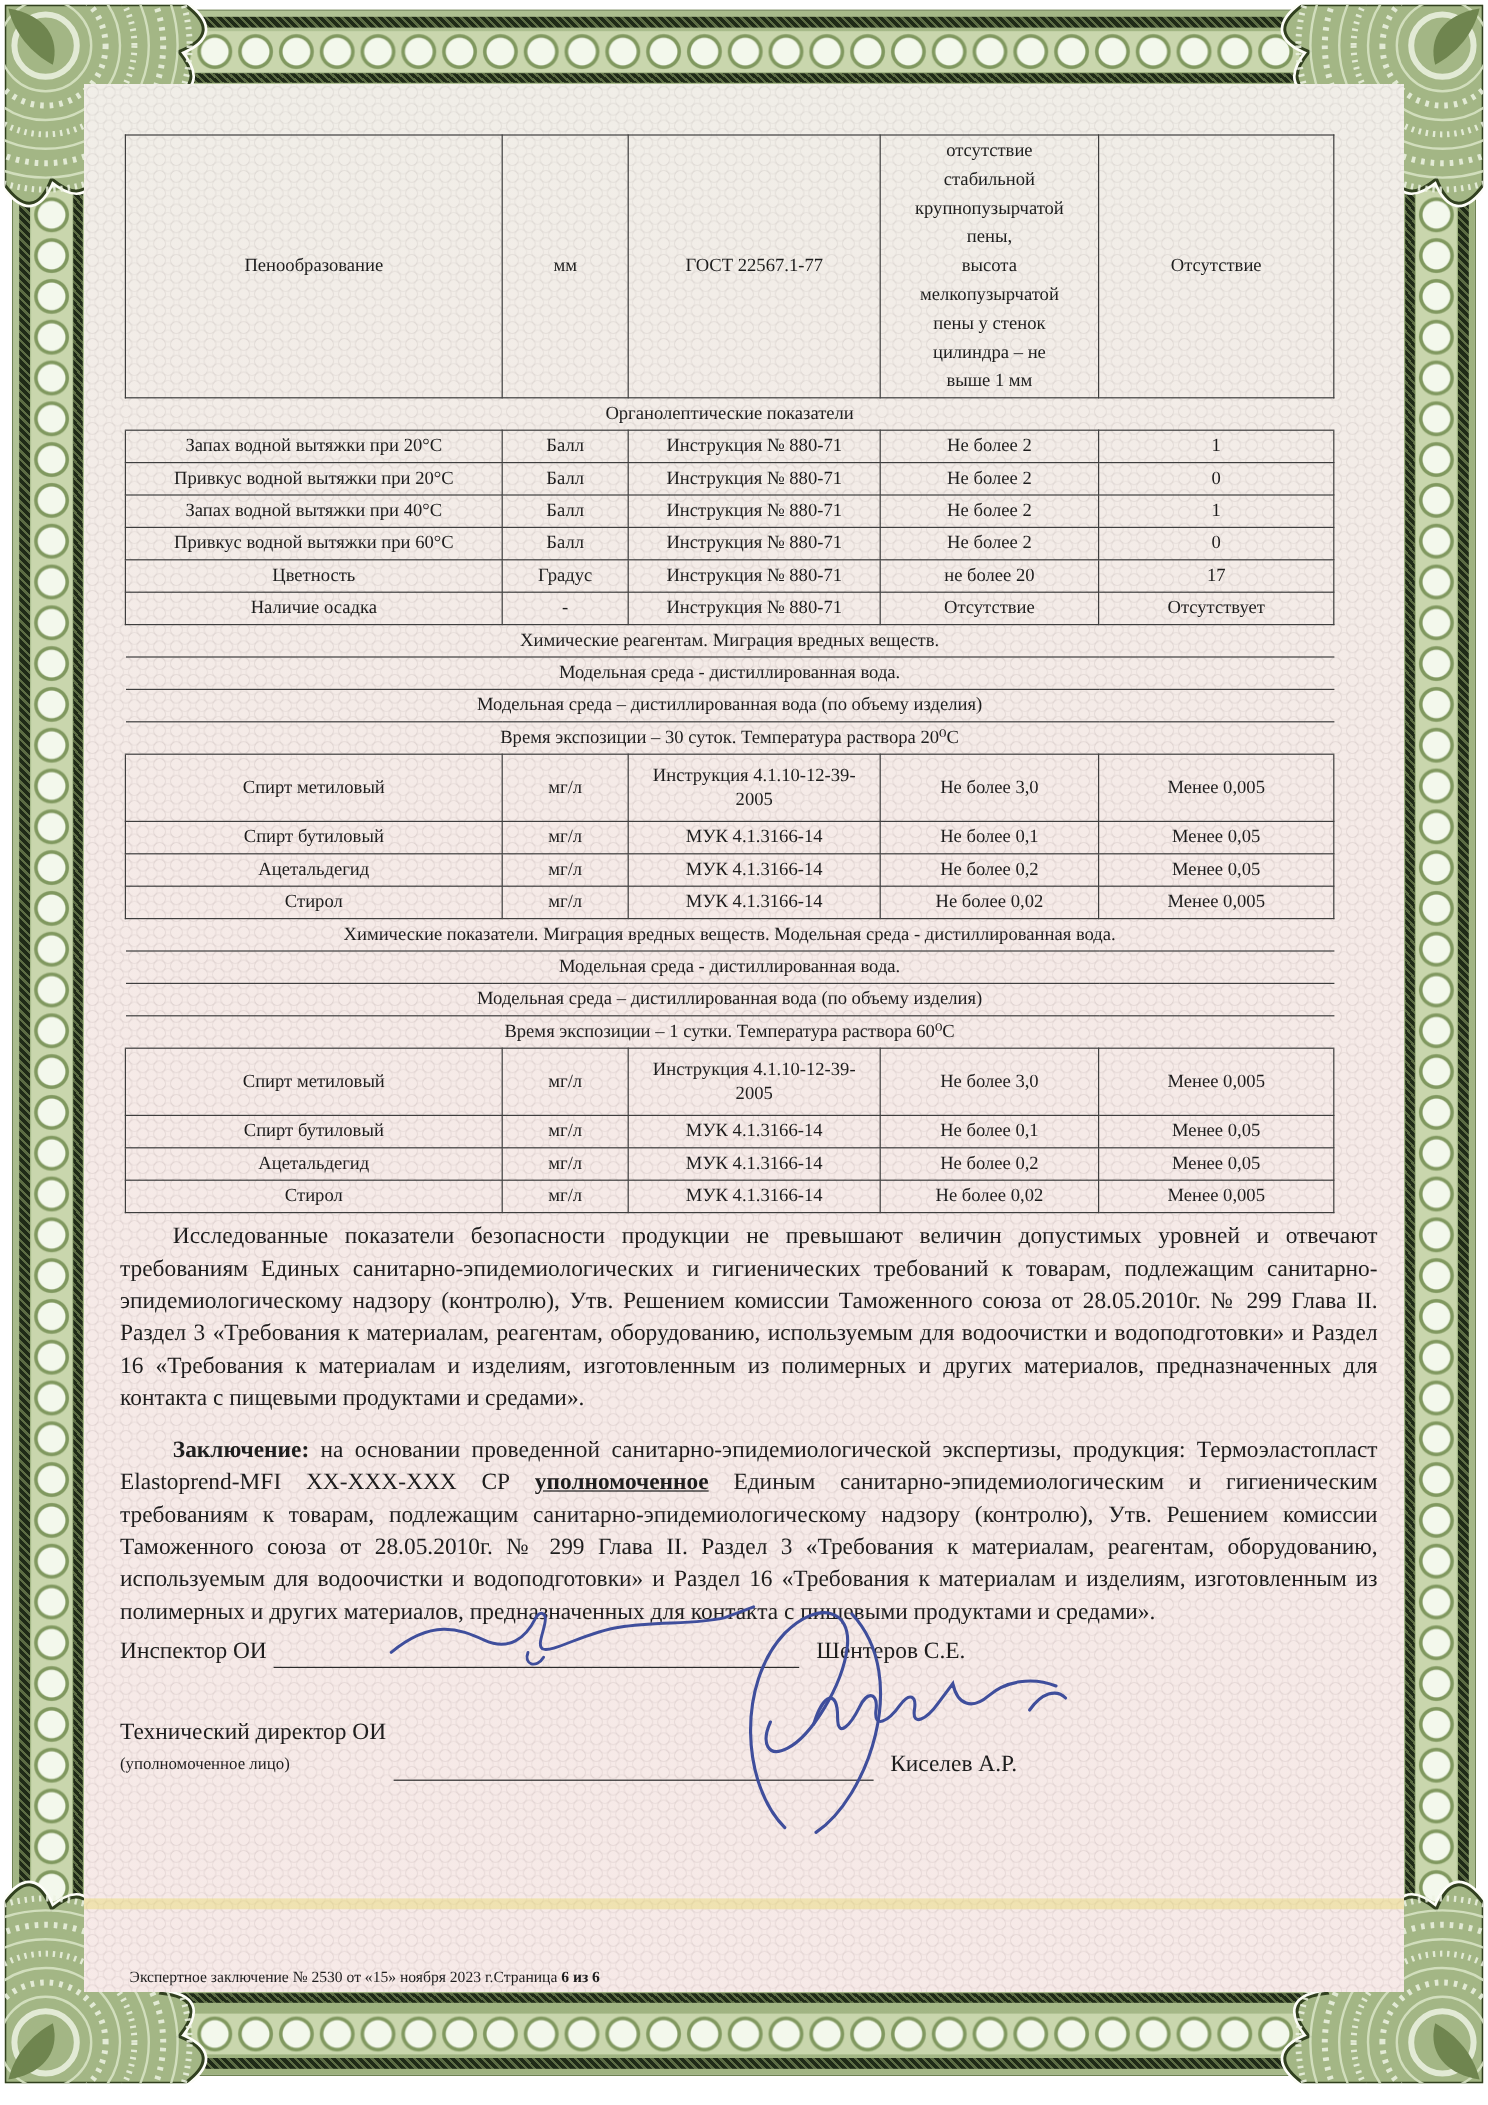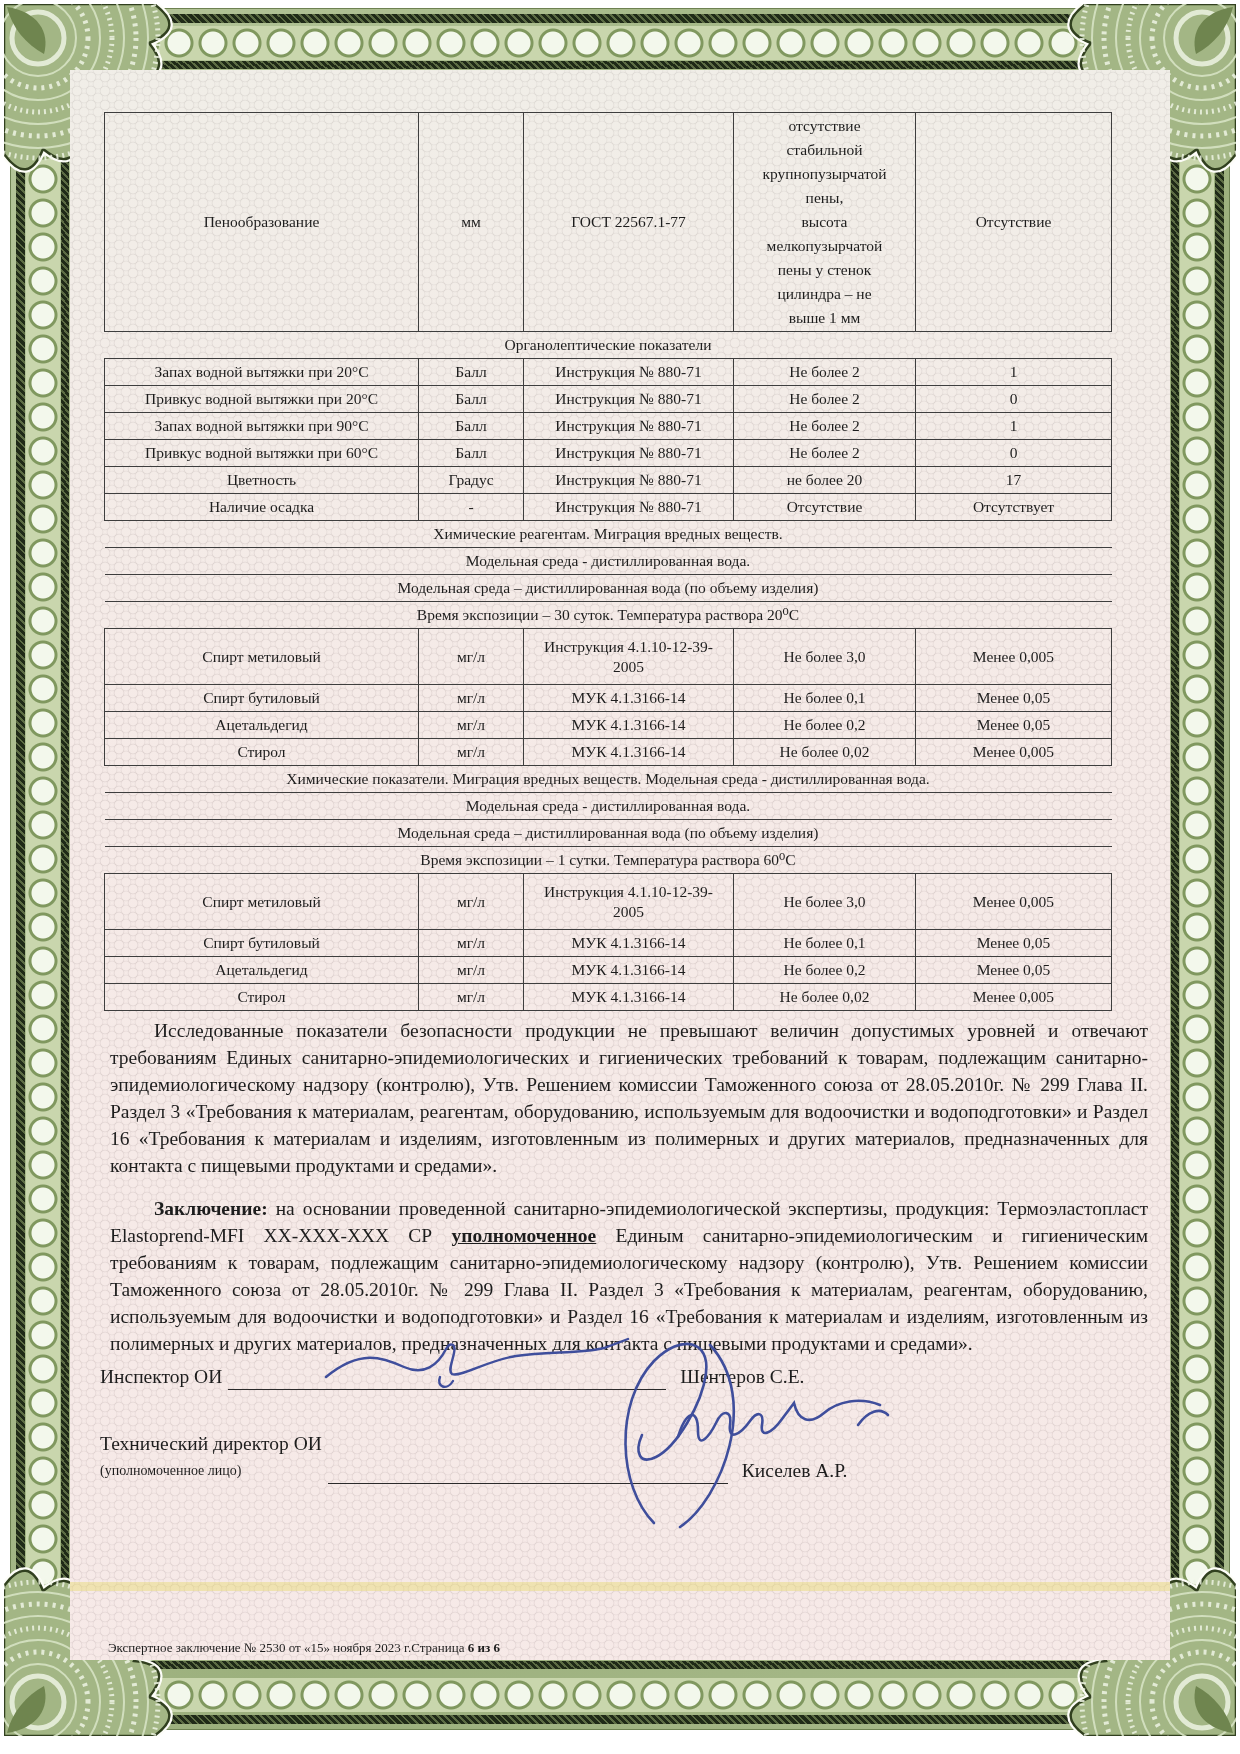--- a/index.html
+++ b/index.html
@@ -50,21 +50,21 @@
   table.spec{border-collapse:collapse;margin:42px 0 0 34px;table-layout:fixed;width:1007px;
     font-size:15.5px;line-height:1.25;}
   table.spec td{border:1px solid #3e3e3e;text-align:center;vertical-align:middle;padding:1px 6px;
     overflow:hidden;}
   tr.h-head{height:202px;} tr.h-cap{height:27px;} tr.h-row{height:27px;} tr.h-tall{height:56px;}
   td.va-top{vertical-align:top;padding-top:4px;margin-left:44px;}
   td.prelines{white-space:pre-line;line-height:1.55;}
   tr.cap td{border-left:none;border-right:none;}
   tr.cap + tr.cap td{border-top:none;}
   
-  .body-par{margin:6px 22px 0 40px;font-size:19.5px;line-height:27px;text-align:justify;
+  .body-par{margin:6px 22px 0 30px;font-size:19.5px;line-height:27px;text-align:justify;
     text-indent:44px;}
   .conclusion{margin-top:16px;}
   .ckey{text-decoration:underline;}
   
   .sig-row{position:relative;display:flex;align-items:flex-end;margin:6px 22px 0 30px;
     font-size:19.5px;line-height:27px;}
   .sig-label{white-space:nowrap;}
   .sig-line{position:relative;display:inline-block;width:438px;border-bottom:1.5px solid #2a2a2a;
     height:26px;margin-left:6px;}
   .sig-name{margin-left:14px;white-space:nowrap;}
@@ -166,21 +166,21 @@
             <td>1</td>
       </tr>
       <tr class="h-row">
         <td>Привкус водной вытяжки при 20°С</td>
             <td>Балл</td>
             <td>Инструкция № 880-71</td>
             <td>Не более 2</td>
             <td>0</td>
       </tr>
       <tr class="h-row">
-        <td>Запах водной вытяжки при 90°С</td>
+        <td>Запах водной вытяжки при 40°С</td>
             <td>Балл</td>
             <td>Инструкция № 880-71</td>
             <td>Не более 2</td>
             <td>1</td>
       </tr>
       <tr class="h-row">
         <td>Привкус водной вытяжки при 60°С</td>
             <td>Балл</td>
             <td>Инструкция № 880-71</td>
             <td>Не более 2</td>

